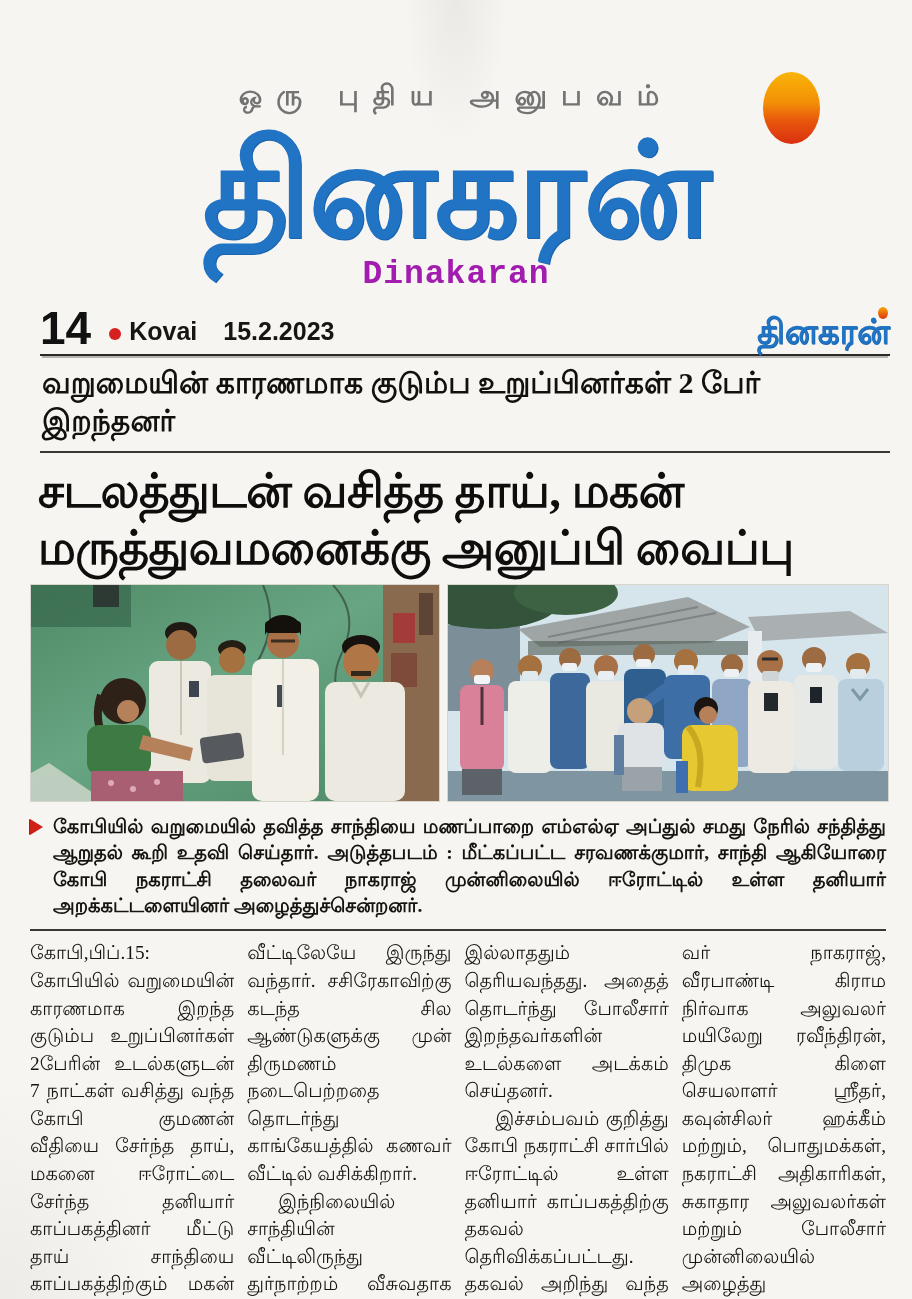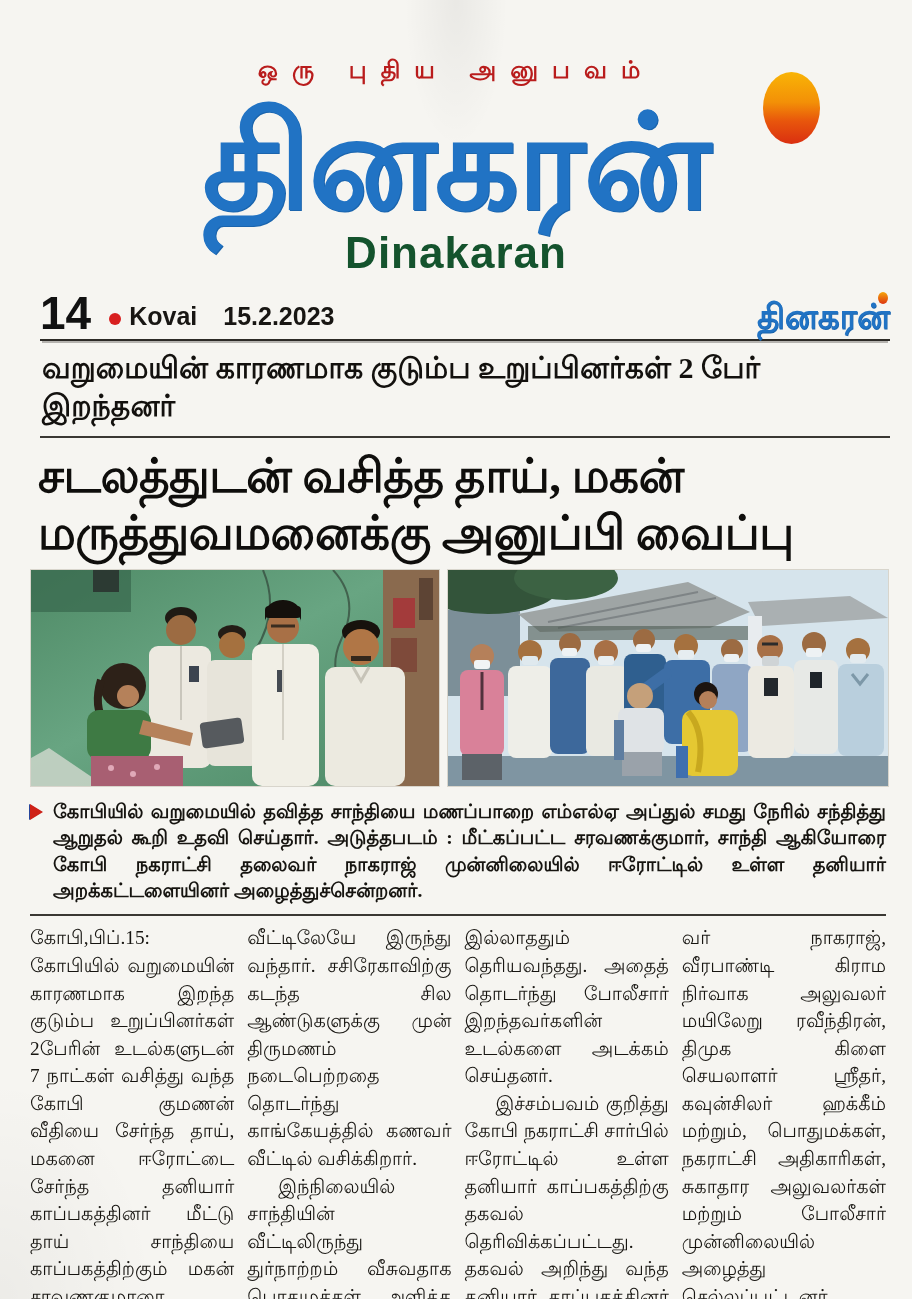--- a/index.html
+++ b/index.html
@@ -14,37 +14,37 @@
     content:"";position:absolute;inset:0;pointer-events:none;
     background:
       radial-gradient(ellipse at 50% 0%, rgba(0,0,0,0.05), transparent 8%),
       radial-gradient(ellipse at 0% 100%, rgba(0,0,0,0.04), transparent 12%);
   }
 
   
   .masthead{position:relative;text-align:center;padding-top:56px;}
   .tagline{
     font-family:"Liberation Sans","DejaVu Sans",sans-serif;
-    font-size:24px;font-weight:700;letter-spacing:14px;color:#b91c1c;
+    font-size:28px;font-weight:700;letter-spacing:14px;color:#737373;margin-top:24px;
   }
   .logo-big{
     position:relative;display:block;margin-top:2px;
     font-family:"DejaVu Serif","Liberation Serif",serif;
     font-size:132px;line-height:1.1;font-weight:700;
     color:#2173c4;letter-spacing:-2px;
     text-shadow:1px 1px 0 #1a64ad;
   }
   .sun{
     position:absolute;left:763px;top:72px;width:57px;height:72px;
     border-radius:50%;
     background:linear-gradient(to bottom,#f9b406 0%,#f39007 42%,#e8560c 68%,#da2f10 100%);
   }
   .logo-en{
-    font-family:Liberation Sans, sans-serif;
-    font-size:44px;font-weight:700;color:#14532d;letter-spacing:1px;margin-top:-6px;
+    font-family:Liberation Mono, monospace;
+    font-size:33px;font-weight:700;color:#a21caf;letter-spacing:1px;margin-top:-6px;
   }
 
   
   .pageinfo{
     display:flex;align-items:flex-end;
     margin:16px 22px 0 40px;padding-bottom:6px;
     border-bottom:2px solid #2c2a26;
     box-shadow:0 4px 0 -2px rgba(60,58,52,0.35);
   }
   .pagenum{

